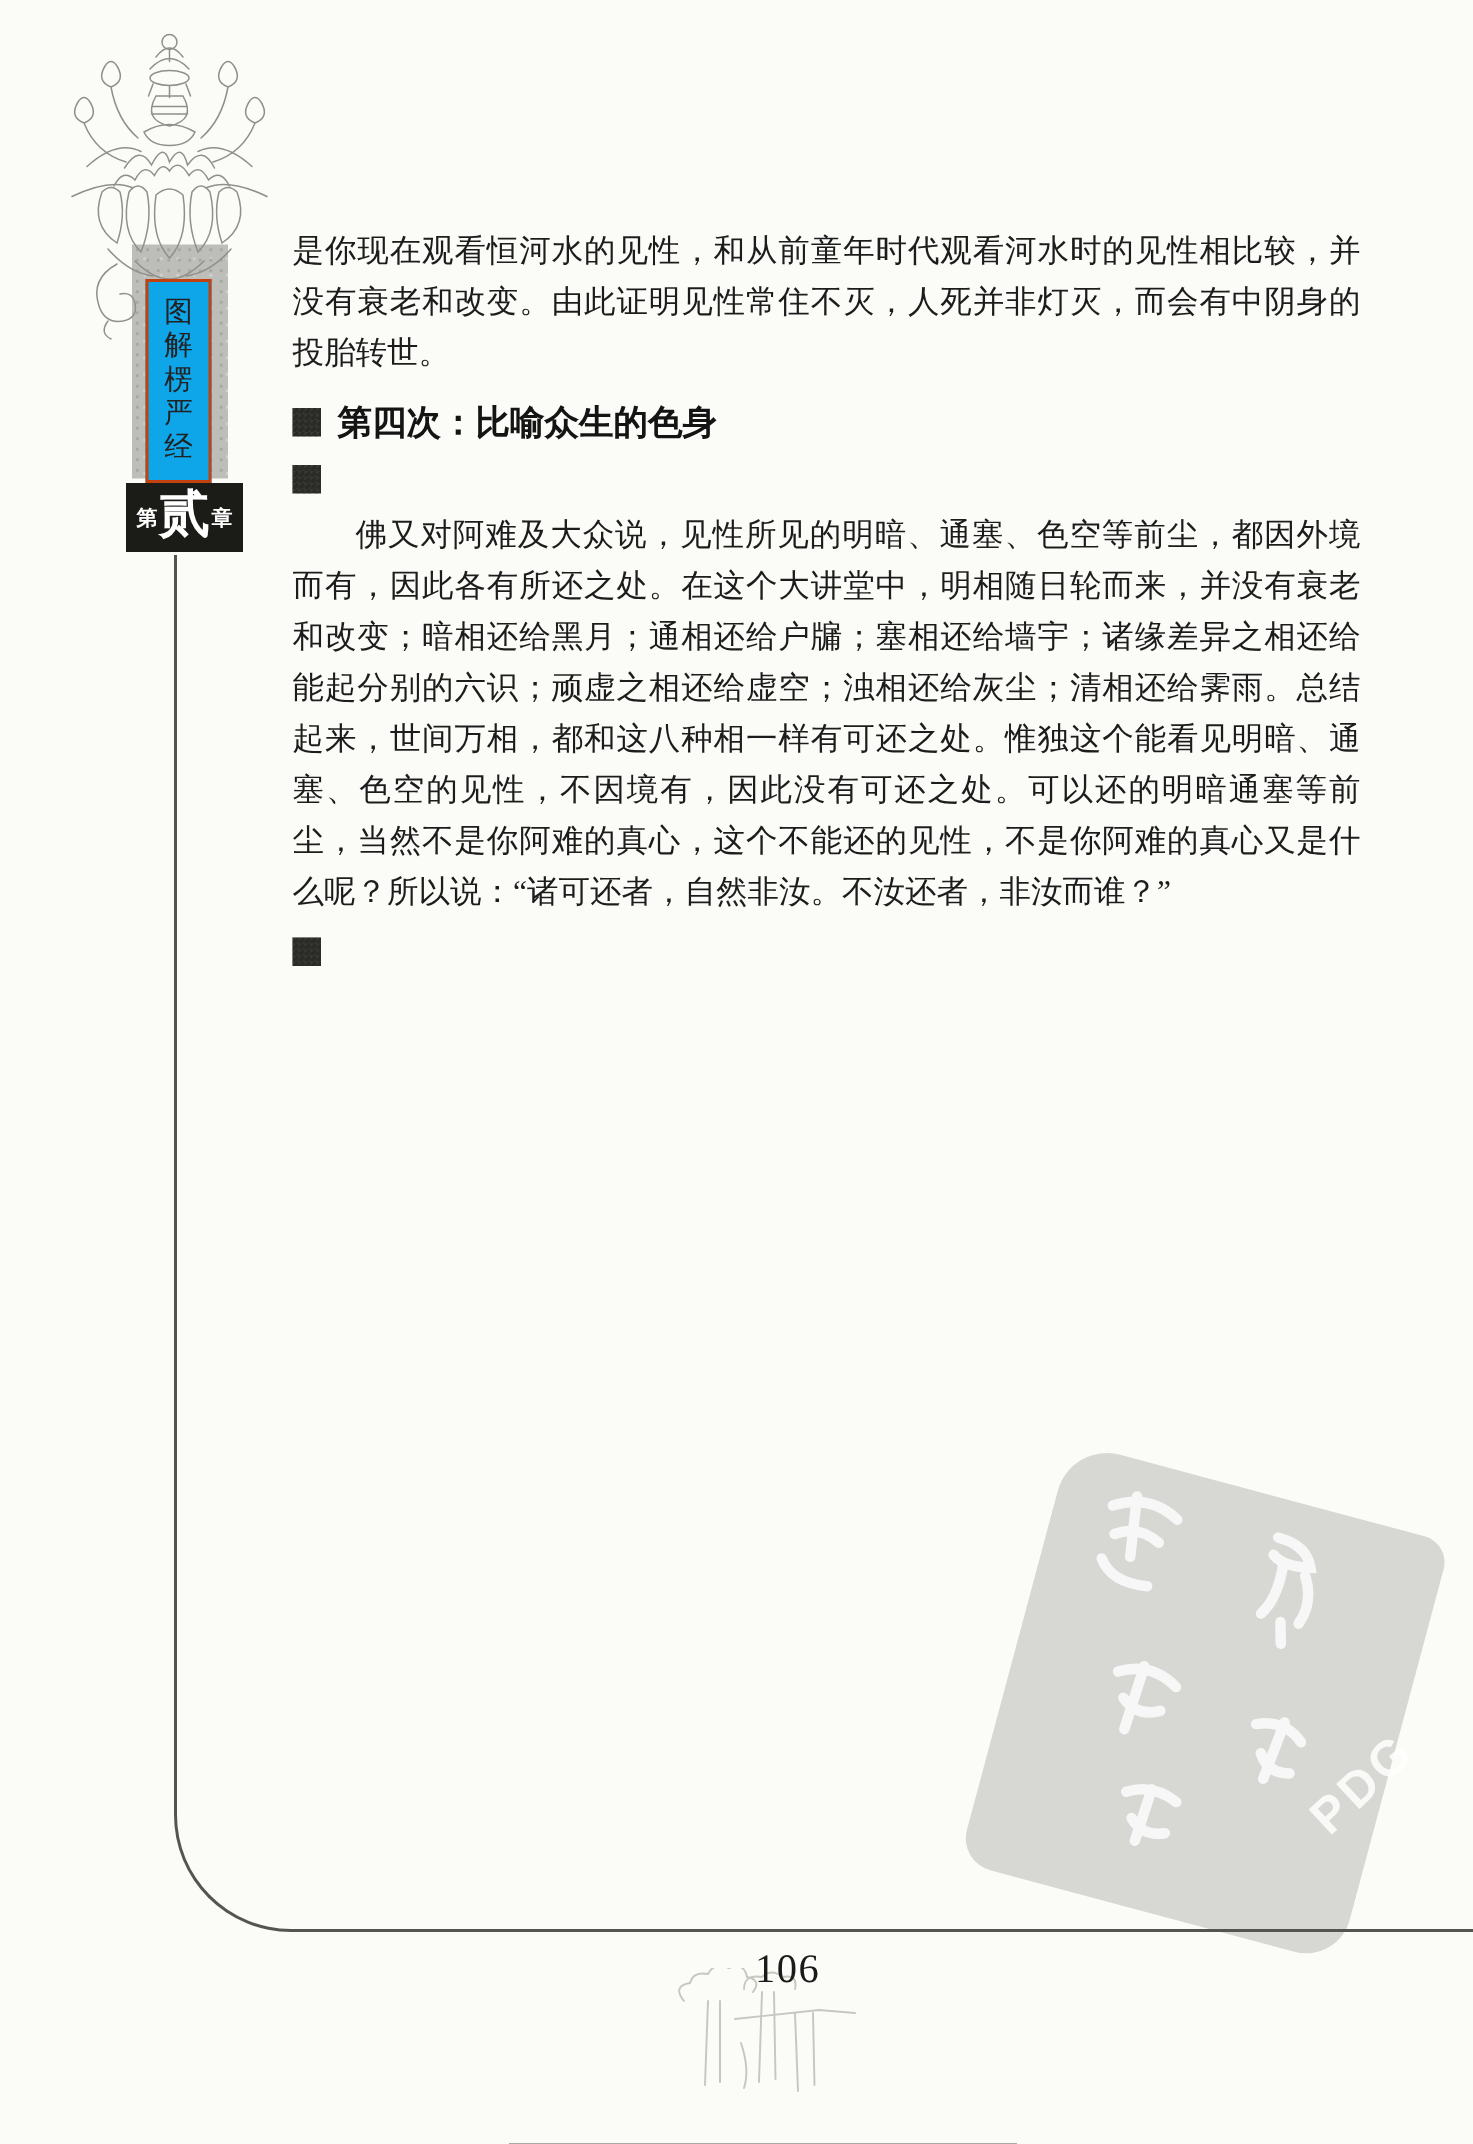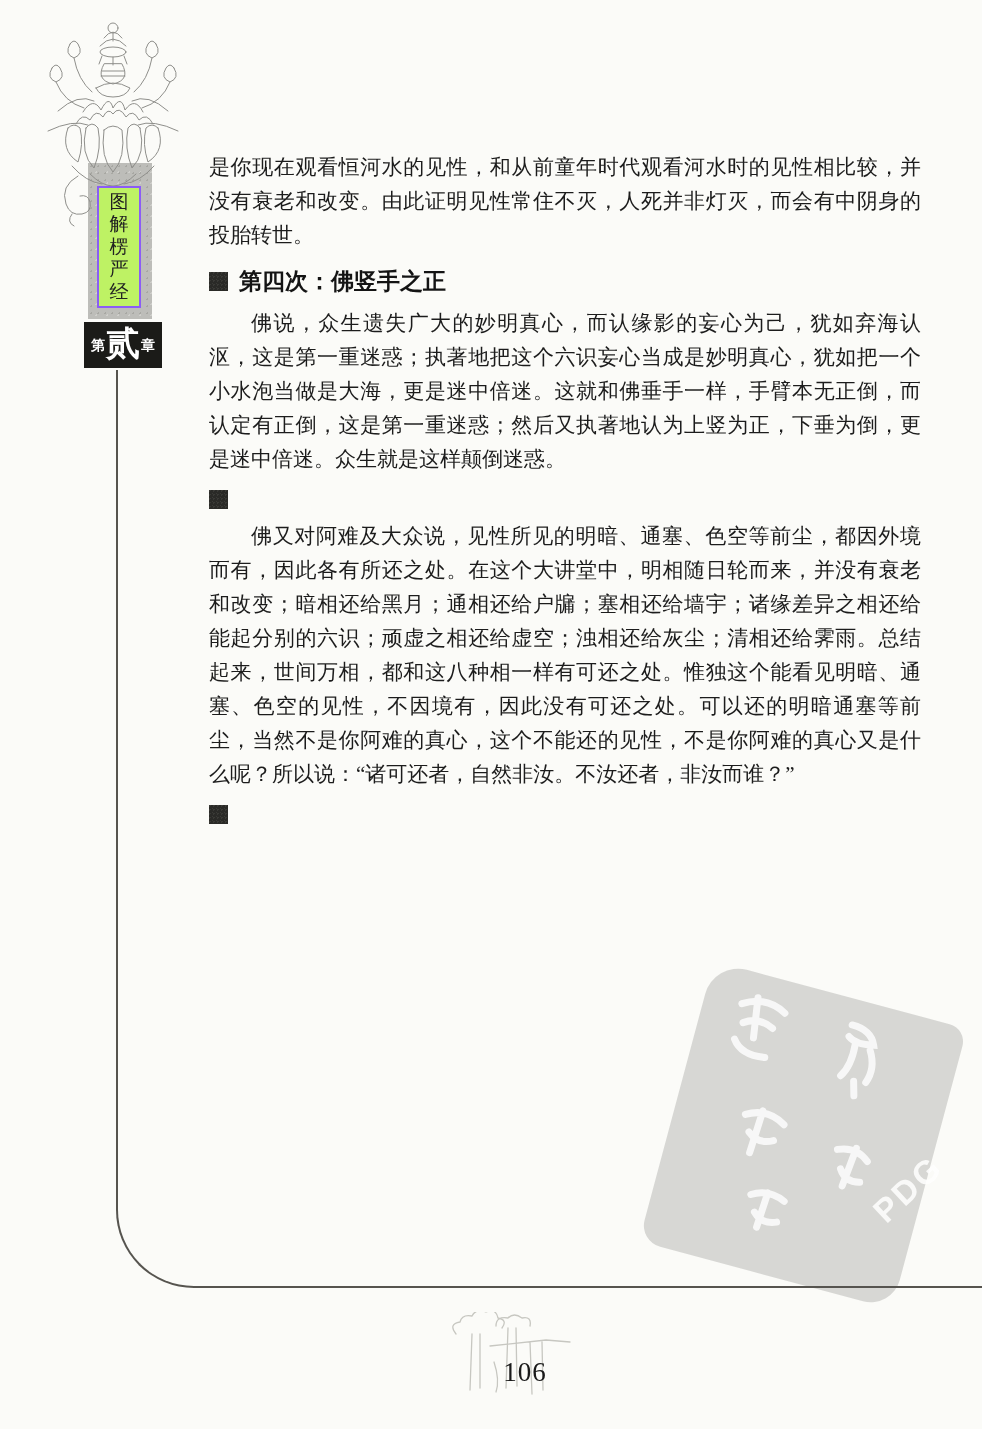--- a/index.html
+++ b/index.html
@@ -24,22 +24,22 @@
   .title-band {
     position:absolute; left:88px; top:163px; width:64px; height:156px;
     background-color:#bdbdb9;
     background-image:radial-gradient(#a8a8a3 1px, transparent 1px),
                      radial-gradient(#cfcfcb 1px, transparent 1px);
     background-size:7px 7px, 11px 11px;
     background-position:0 0, 3px 4px;
     z-index:1;
   }
   .title-box {
-    position:absolute; left:97px; top:186px; width:44px; height:122px;
-    background:#bef264; border:2px solid #8b5cf6; box-sizing:border-box;
+    position:absolute; left:97px; top:186px; width:44px; height:136px;
+    background:#0ea5e9; border:2px solid #c2410c; box-sizing:border-box;
     display:flex; justify-content:center; align-items:center; z-index:3;
   }
   .title-chars {
     width:1.05em; font-size:19px; line-height:22.5px; text-align:center;
     word-break:break-all; letter-spacing:0; color:#222;
   }
   .chapter-badge {
     position:absolute; left:84px; top:322px; width:78px; height:46px;
     background:#1b1b18; color:#fff; z-index:3;
     display:flex; align-items:center; justify-content:center; gap:1px;
@@ -64,40 +64,40 @@
   .watermark-pdg {
     position:absolute; left:868px; top:1170px;
     transform:rotate(-43deg);
     font-family:"Liberation Sans","DejaVu Sans",sans-serif;
     font-weight:bold; font-size:33px; letter-spacing:3px;
     color:#ffffff; opacity:0.85; z-index:0;
   }
 
   
   .main-text {
-    position:absolute; left:209px; top:150px; width:712px; z-index:2;
+    position:absolute; left:195px; top:150px; width:712px; z-index:2;
     font-size:21px; line-height:34px; text-align:justify;
   }
   .main-text p { margin:0; text-indent:2em; }
   .main-text p.continued { text-indent:0; }
   .section-heading {
     margin:14px 0 10px 0; display:flex; align-items:center; gap:11px;
     font-family:"Liberation Sans","DejaVu Sans",sans-serif;
     font-weight:bold; font-size:23px; line-height:30px; color:#141414;
     text-align:left;
   }
   .bullet-square {
     width:19px; height:19px; flex:none; background:#2a2a27;
     background-image:linear-gradient(135deg, #3a3a36 25%, transparent 25%, transparent 75%, #3a3a36 75%);
     background-size:4px 4px;
   }
 
   
   .page-number {
-    position:absolute; left:480px; top:1357px; width:90px; z-index:2;
+    position:absolute; left:480px; top:1297px; width:90px; z-index:2;
     text-align:center; font-size:27px; letter-spacing:1px; color:#1a1a1a;
   }
   .footer-sketch { position:absolute; left:438px; top:1312px; z-index:1; }
 </style>
 </head>
 <body>
 
 <div class="watermark-blob">
   <svg class="watermark-glyphs" width="262" height="290" viewBox="0 0 262 290">
     <g stroke="#ffffff" stroke-width="7" fill="none" stroke-linecap="round" opacity="0.8">
@@ -149,23 +149,22 @@
   <span class="small">第</span>
   <span class="big">贰</span>
   <span class="small">章</span>
 </div>
 
 <div class="main-text">
   <p class="continued">是你现在观看恒河水的见性，和从前童年时代观看河水时的见性相比较，并没有衰老和改变。由此证明见性常住不灭，人死并非灯灭，而会有中阴身的投胎转世。</p>
 
   <div class="section-heading">
     <span class="bullet-square"></span>
-    <span>第四次：佛竖手之正</span>
+    <span>第四次：比喻众生的色身</span>
   </div>
-  <p>佛说，众生遗失广大的妙明真心，而认缘影的妄心为己，犹如弃海认沤，这是第一重迷惑；执著地把这个六识妄心当成是妙明真心，犹如把一个小水泡当做是大海，更是迷中倍迷。这就和佛垂手一样，手臂本无正倒，而认定有正倒，这是第一重迷惑；然后又执著地认为上竖为正，下垂为倒，更是迷中倍迷。众生就是这样颠倒迷惑。</p>
 
   <div class="section-heading">
     <span class="bullet-square"></span>
   </div>
   <p>佛又对阿难及大众说，见性所见的明暗、通塞、色空等前尘，都因外境而有，因此各有所还之处。在这个大讲堂中，明相随日轮而来，并没有衰老和改变；暗相还给黑月；通相还给户牖；塞相还给墙宇；诸缘差异之相还给能起分别的六识；顽虚之相还给虚空；浊相还给灰尘；清相还给霁雨。总结起来，世间万相，都和这八种相一样有可还之处。惟独这个能看见明暗、通塞、色空的见性，不因境有，因此没有可还之处。可以还的明暗通塞等前尘，当然不是你阿难的真心，这个不能还的见性，不是你阿难的真心又是什么呢？所以说：“诸可还者，自然非汝。不汝还者，非汝而谁？”</p>
 
   <div class="section-heading">
     <span class="bullet-square"></span>
   </div>
 </div>

